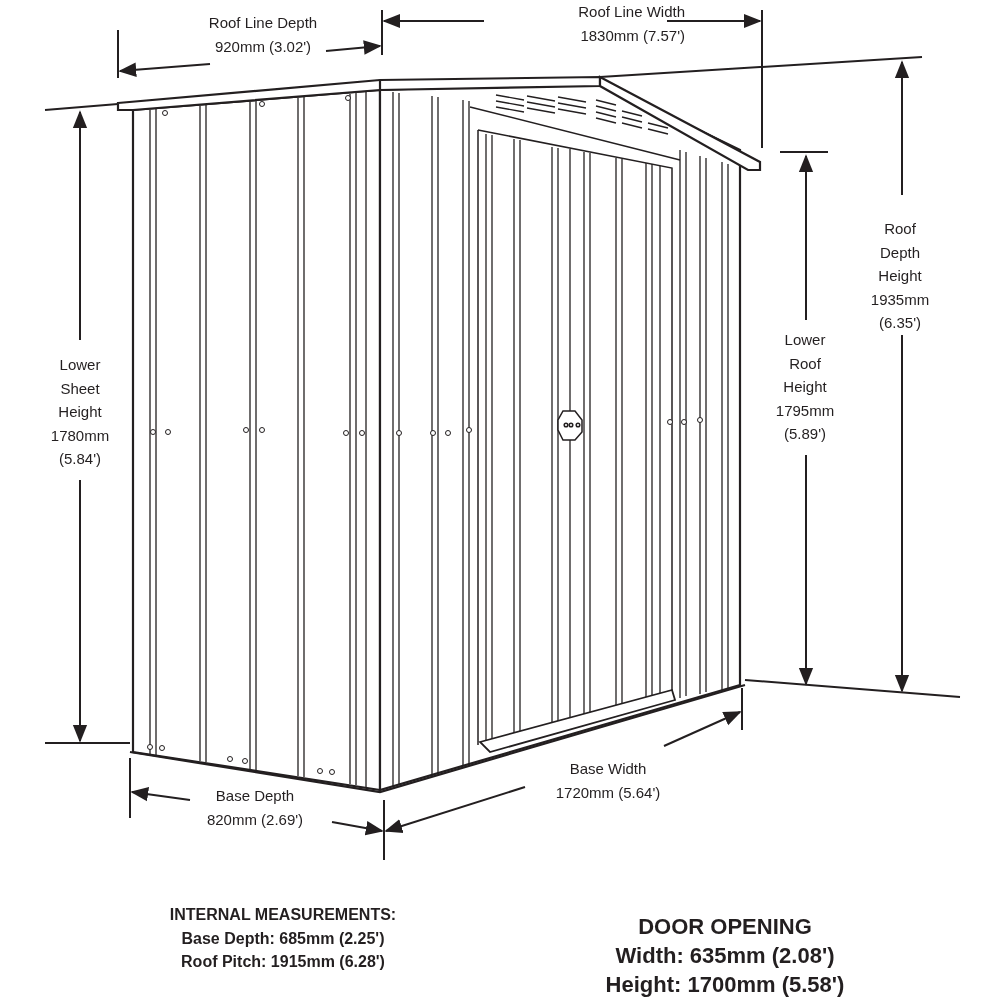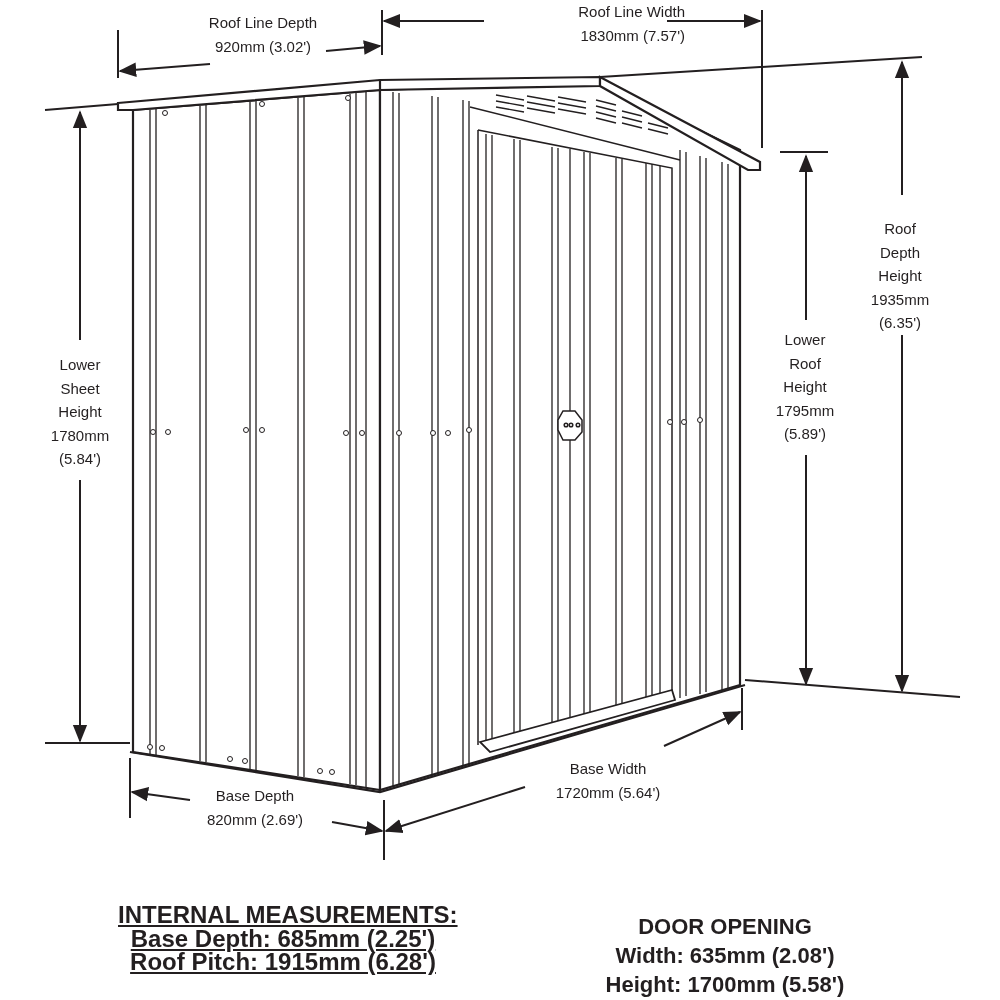--- a/index.html
+++ b/index.html
@@ -3,21 +3,21 @@
 <meta charset="utf-8">
 <style>
   html, body { margin: 0; padding: 0; background: #ffffff; }
   body { width: 1000px; height: 1000px; position: relative; overflow: hidden;
          font-family: "Liberation Sans", sans-serif; color: #231f20; }
   .label { position: absolute; text-align: center; font-weight: normal; font-size: 15px; line-height: 23.5px; white-space: nowrap; }
   .label span { display: block; }
   svg.diagram { position: absolute; left: 0; top: 0; }
   .notes { position: absolute; text-align: center; font-weight: bold; white-space: nowrap; }
   .notes span { display: block; }
-  #internal { left: 118px; top: 903px; width: 330px; font-size: 24px; line-height: 23.5px; text-decoration: underline; }
+  #internal { left: 118px; top: 903px; width: 330px; font-size: 16px; line-height: 23.5px; }
   #door { left: 565px; top: 912px; width: 320px; font-size: 22px; line-height: 29px; }
 </style>
 </head>
 <body>
 
 <svg class="diagram" width="1000" height="1000" viewBox="0 0 1000 1000" xmlns="http://www.w3.org/2000/svg">
   <defs>
     <marker id="arrow" viewBox="0 0 10 10" refX="9" refY="5" markerWidth="9" markerHeight="9" orient="auto-start-reverse">
       <path d="M0,1 L10,5 L0,9 z" fill="#231f20"></path>
     </marker>

